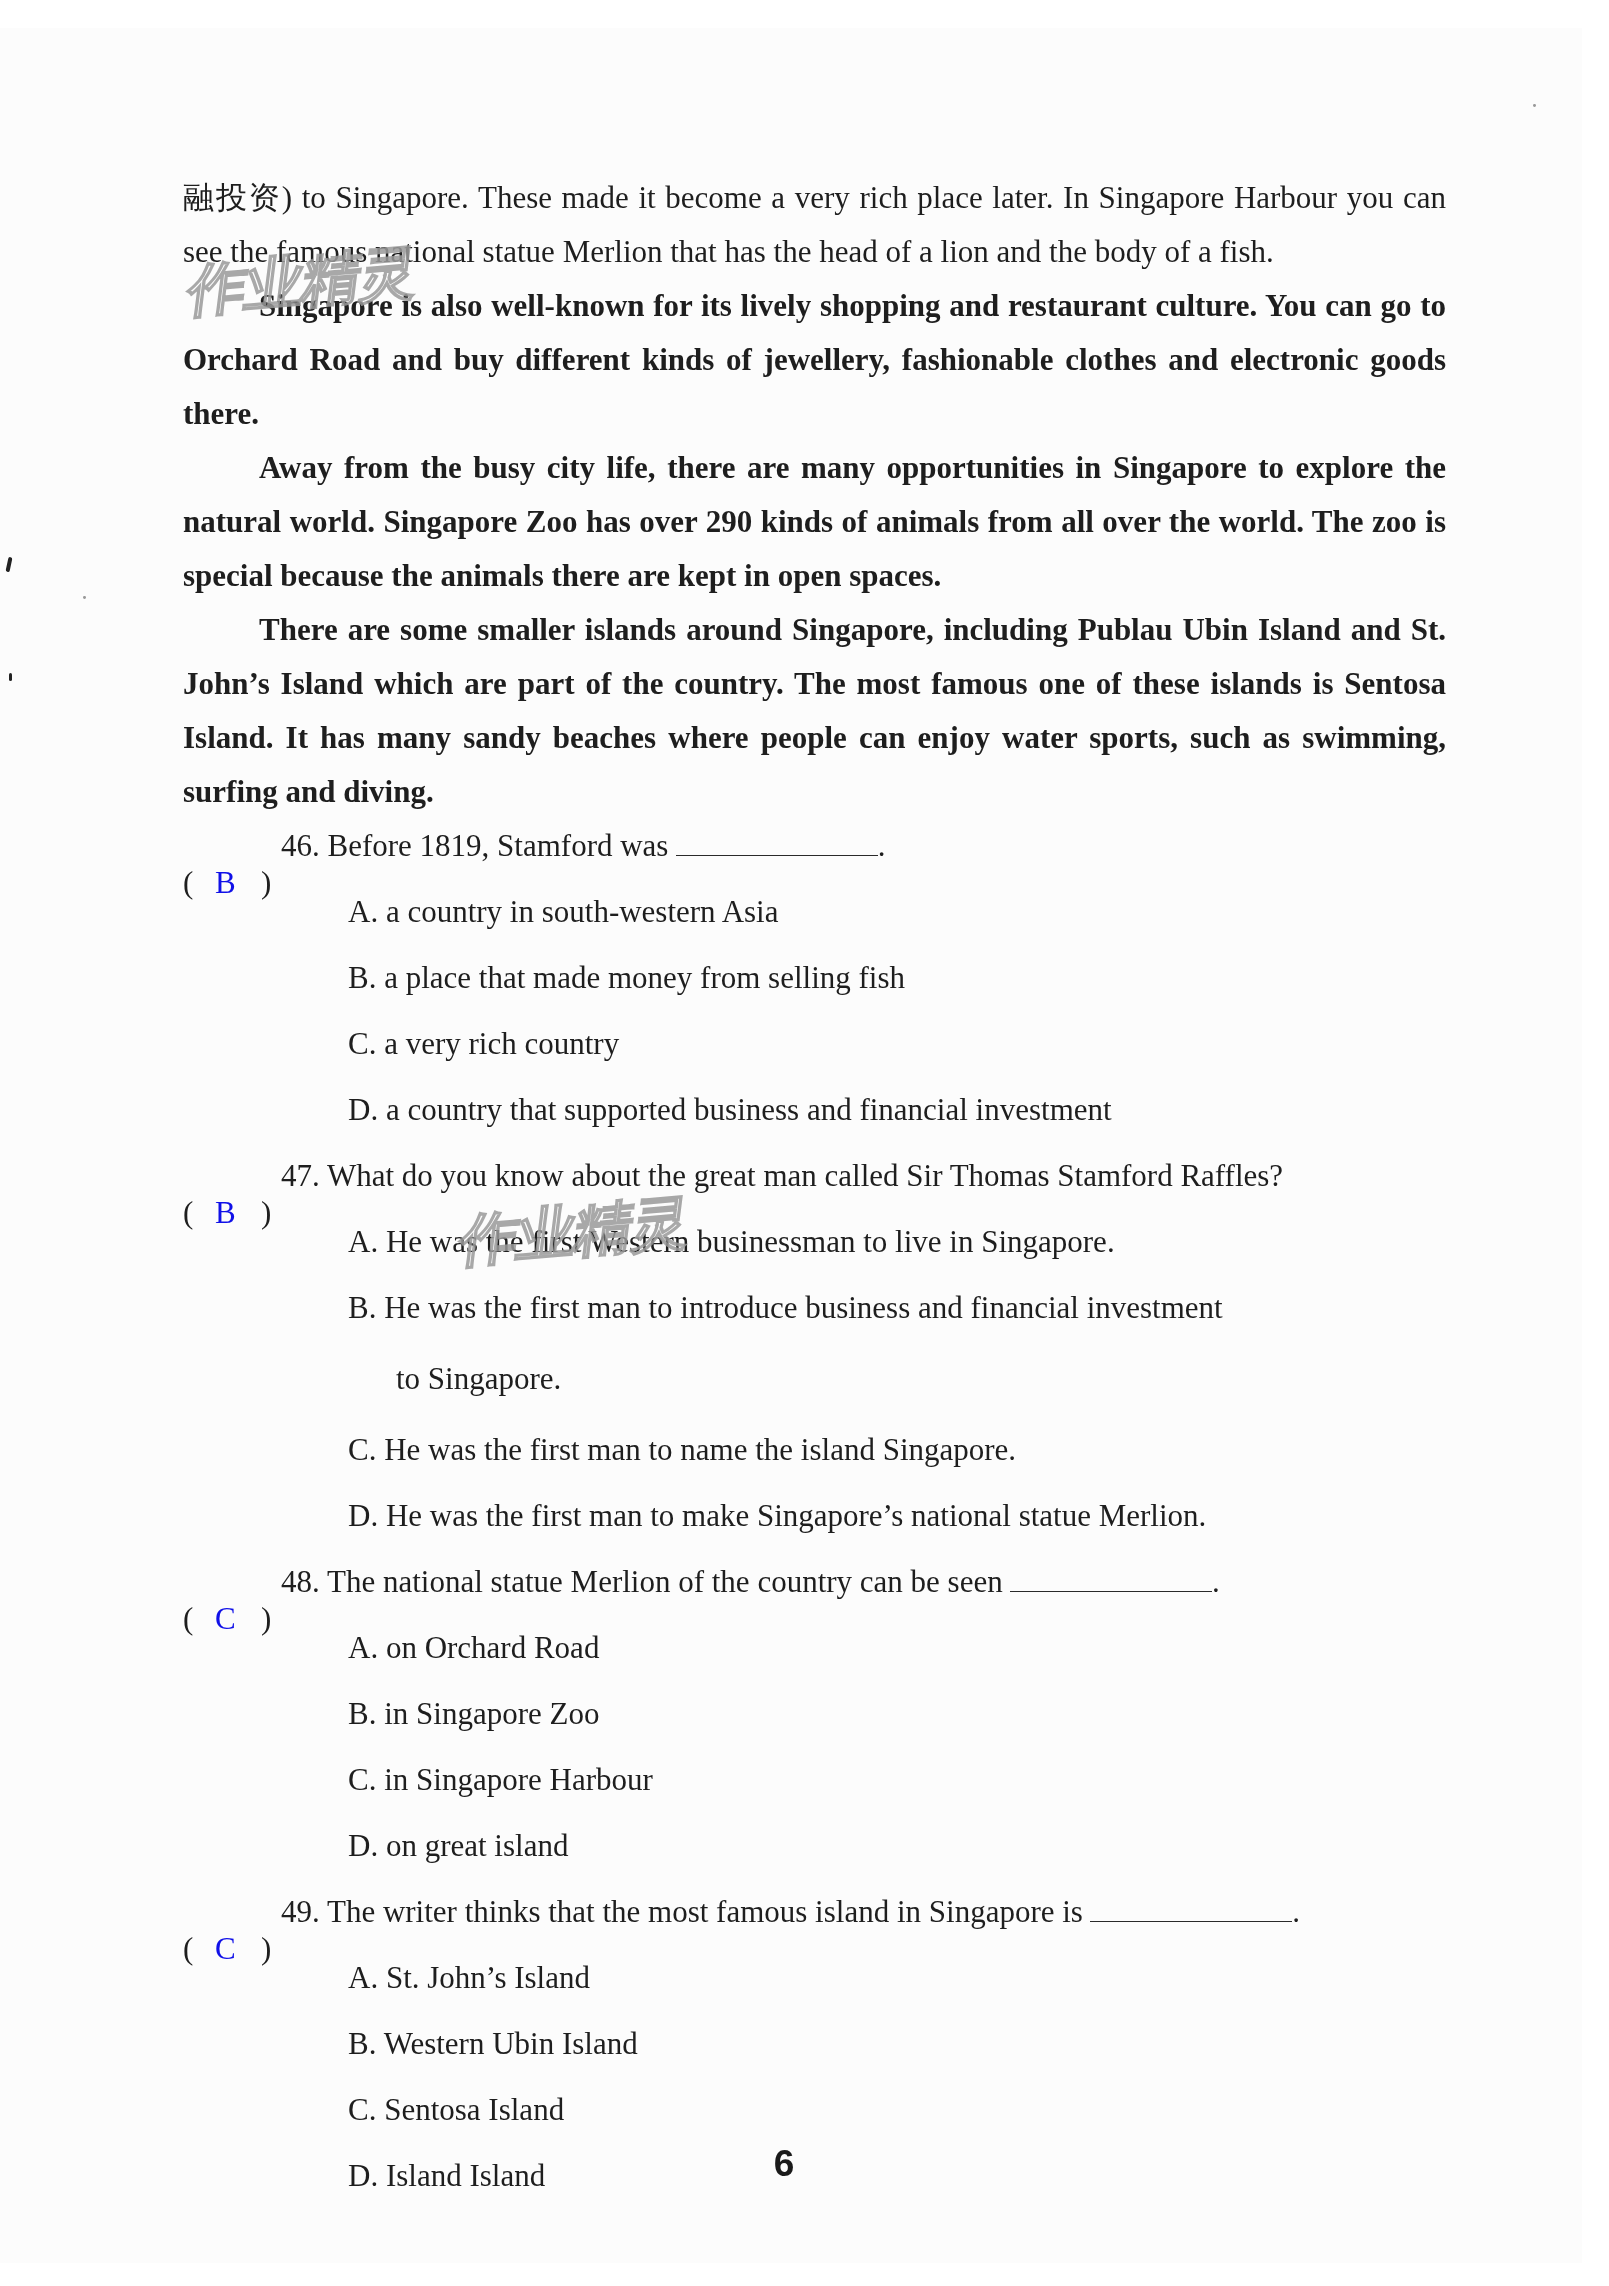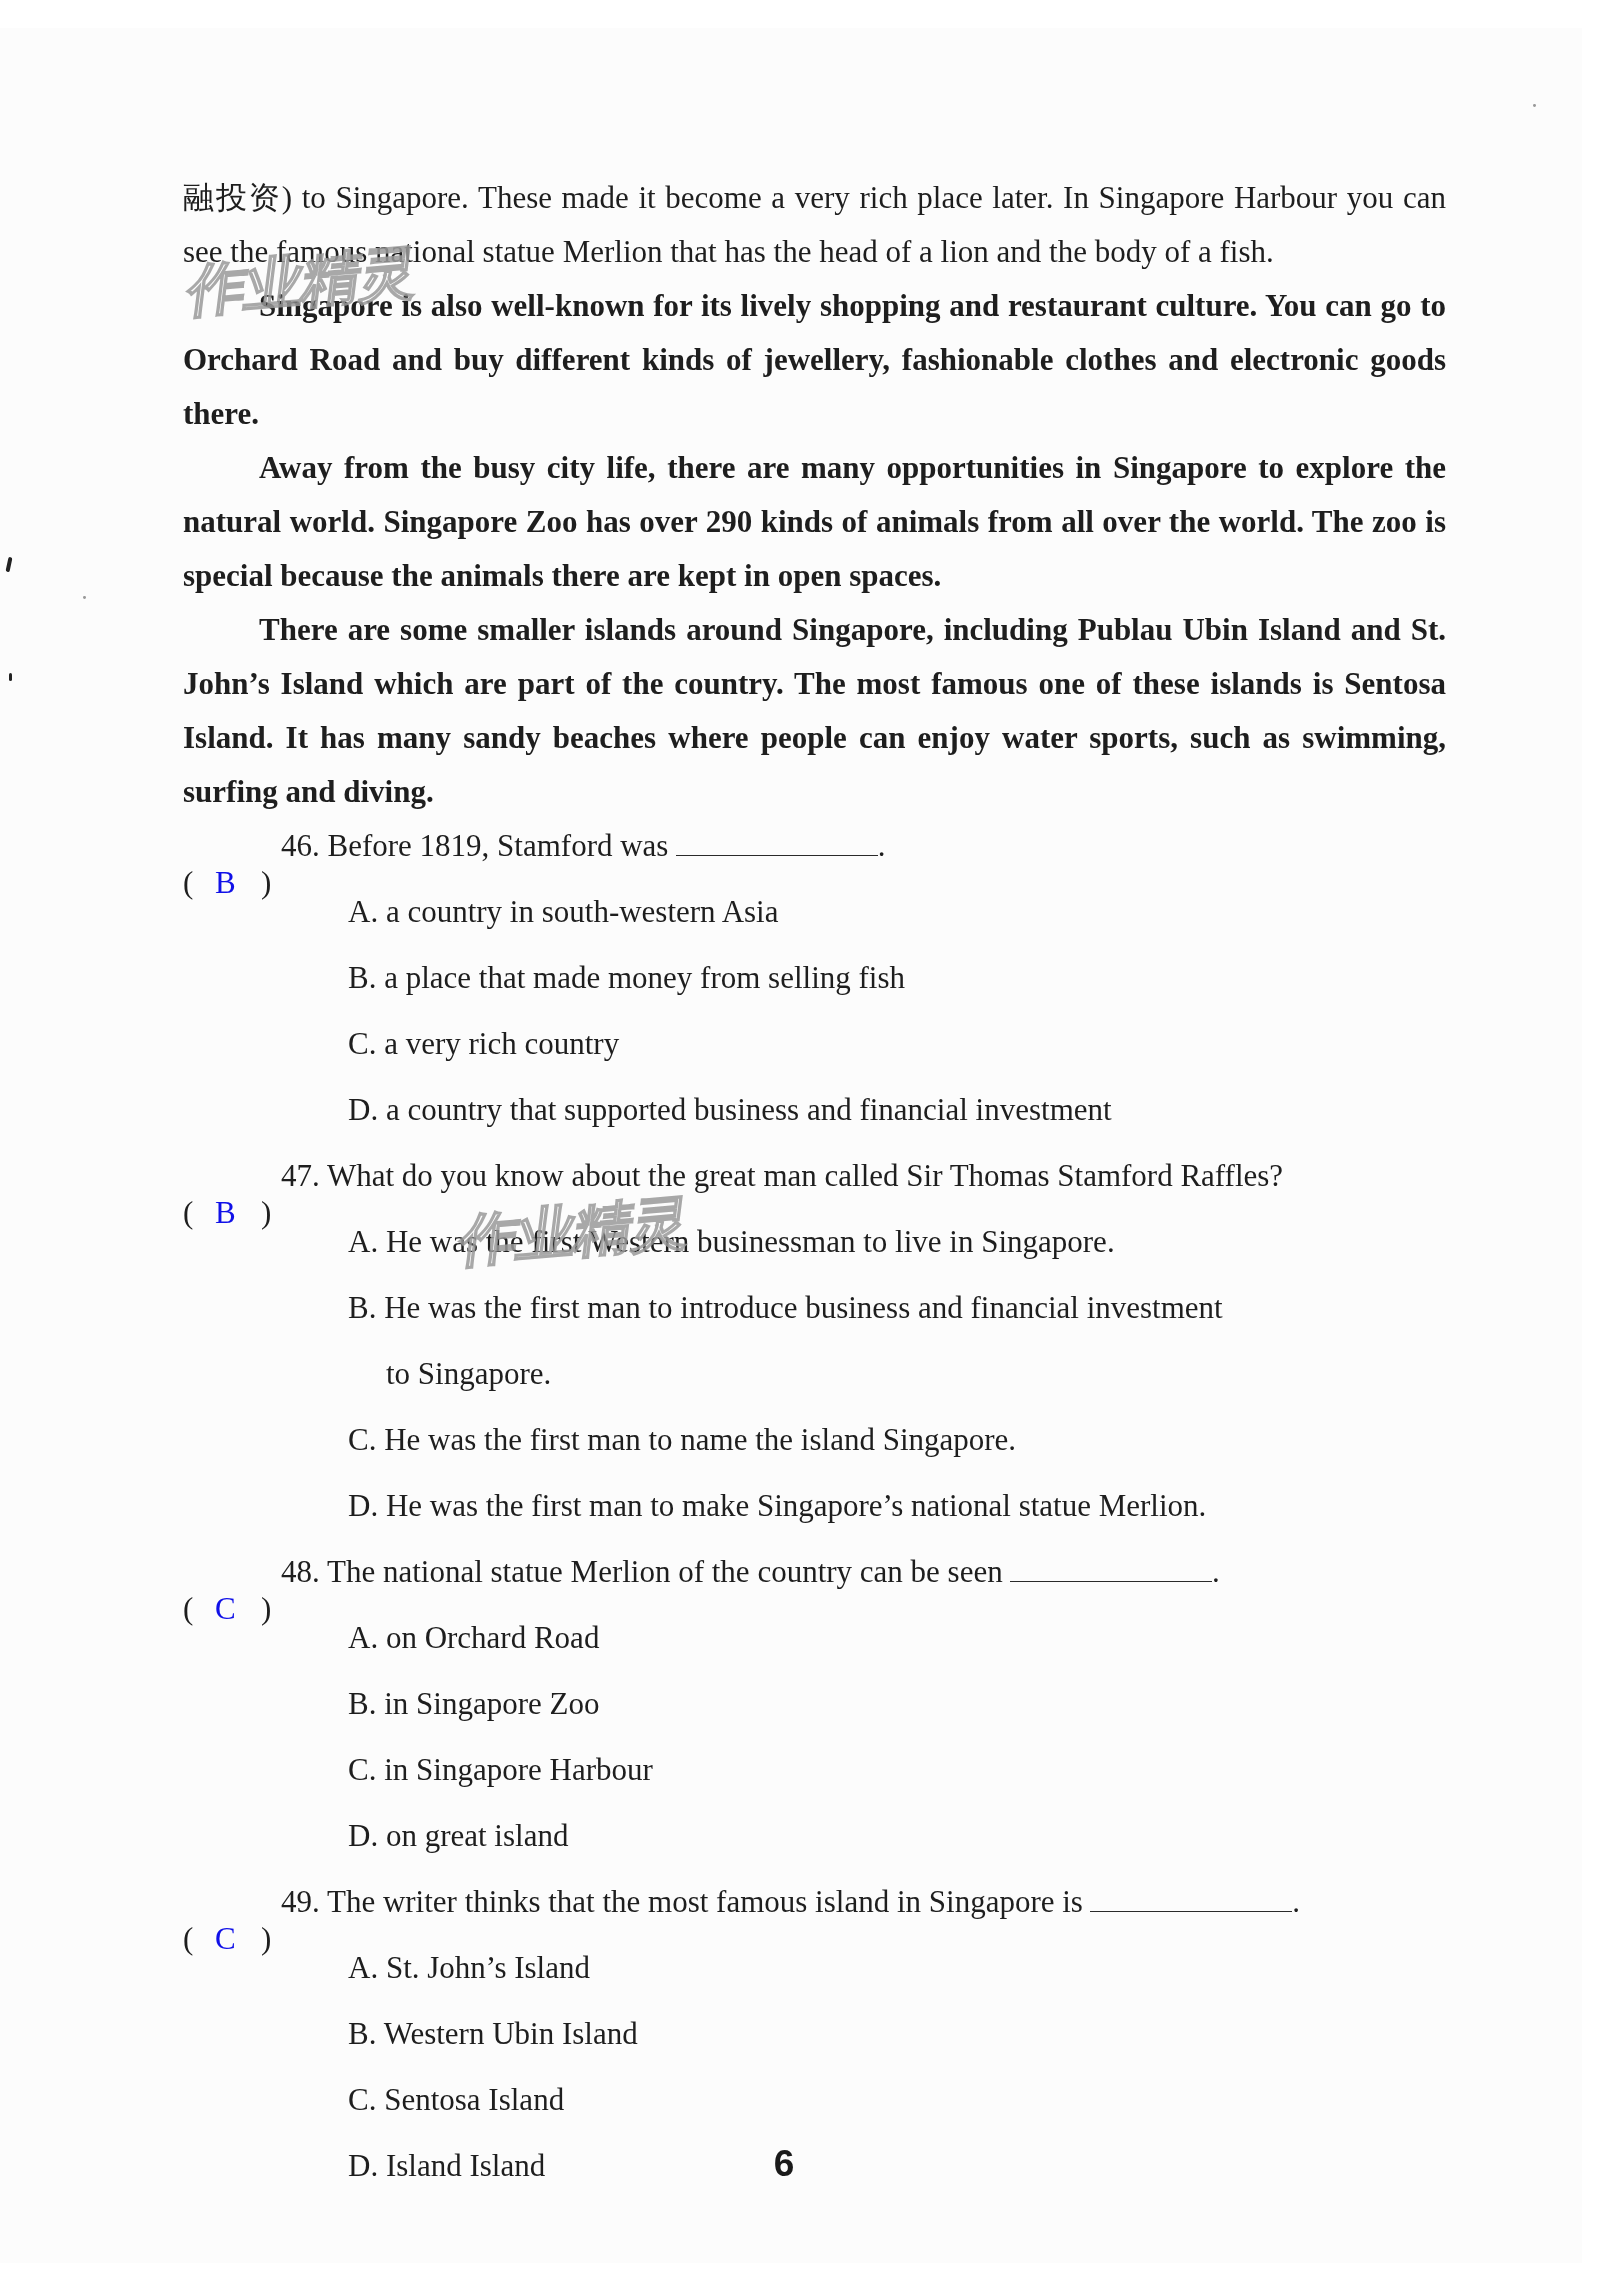--- a/index.html
+++ b/index.html
@@ -63,21 +63,21 @@
       height: 28px;
       vertical-align: baseline;
       margin-left: 7.4px;
     }
     .option {
       margin: 12px;
       padding-left: 153px;
       white-space: nowrap;
     }
     .option-cont {
-      margin: 7px;
+      margin: 17px;
       padding-left: 196px;
       white-space: nowrap;
     }
     .page-number {
       position: absolute;
       left: 0;
       width: 1568px;
       top: 2143px;
       text-align: center;
       font-family: "Liberation Sans", "DejaVu Sans", sans-serif;

